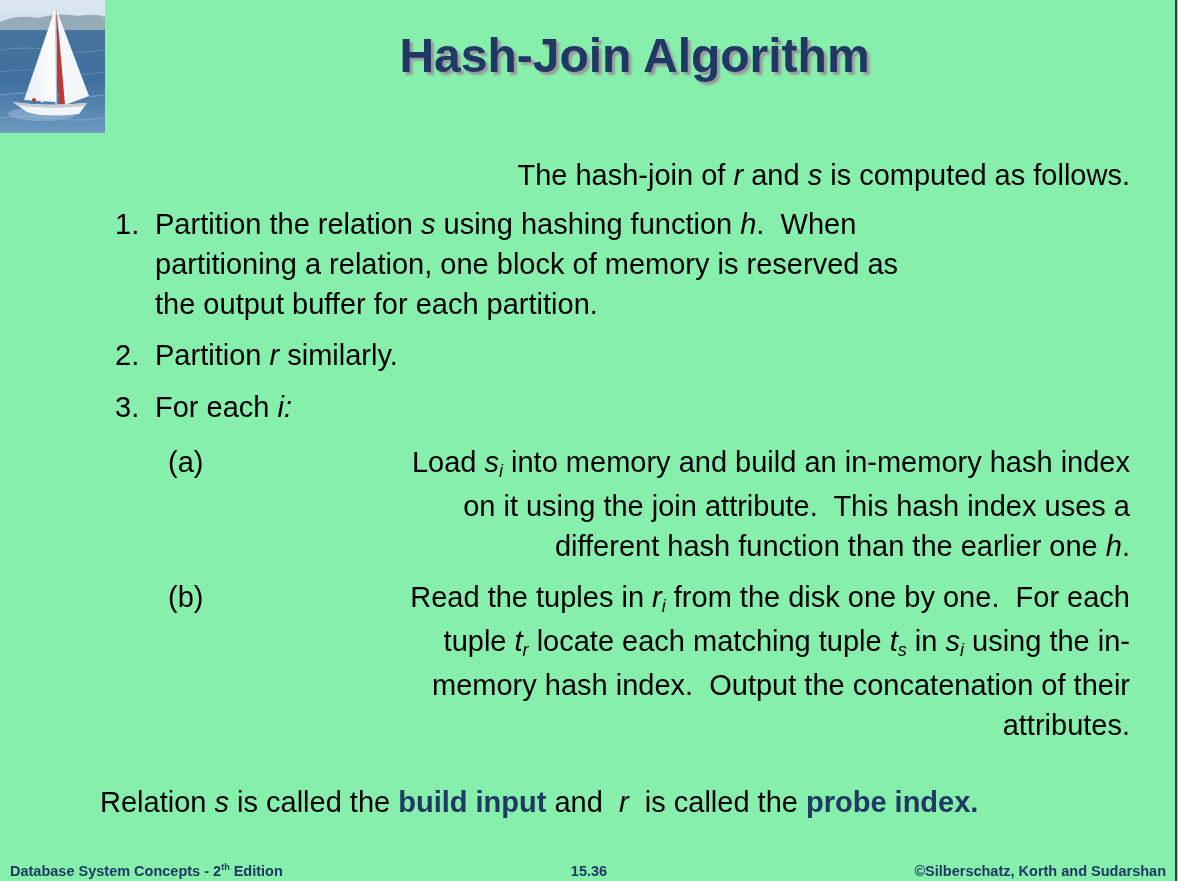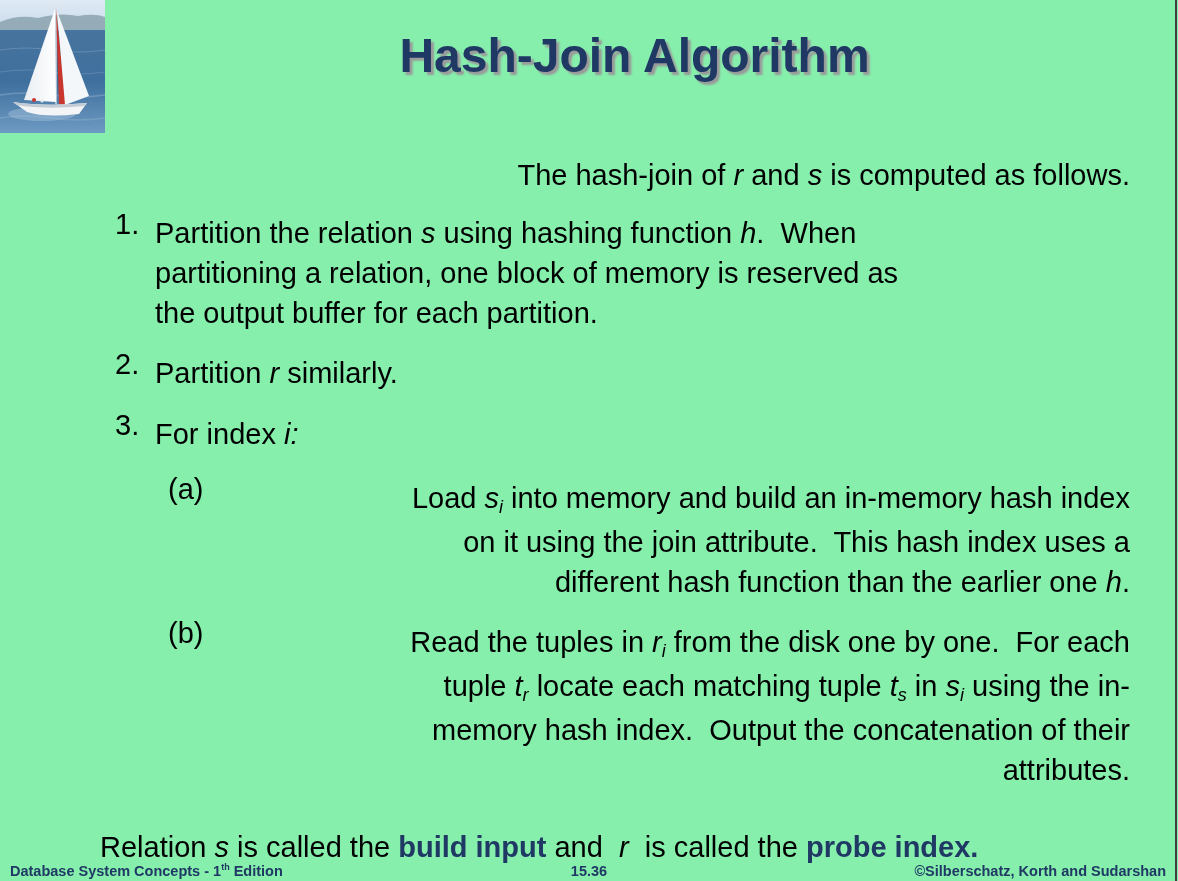--- a/index.html
+++ b/index.html
@@ -28,21 +28,21 @@
     color:#1f3864;
     letter-spacing:0px;
     text-shadow:3px 3px 2px #9a9a9a;
     white-space:nowrap;
   }
   
   .content {
     position:absolute; top:155px; left:0; width:1130px;
     font-size:29px; line-height:40px;
   }
-  .runs { white-space:pre-wrap;margin-top:9px; }
+  .runs { white-space:pre-wrap; }
   .intro   { margin:0 0 0 86px;text-align:right; }
   .oli     { display:flex; margin-left:115px; }
   .oli .num { flex:0 0 40px; }
   .oli .txt { flex:1 1 auto; }
   .item1 { margin-top:9px; }
   .item2 { margin-top:11px; }
   .item3 { margin-top:12px; }
   .subli   { display:flex; margin-left:168px; }
   .subli .num { flex:0 0 45px; }
   .subli .txt { flex:1 1 auto;text-align:right; }
@@ -116,21 +116,21 @@
 the output buffer for each partition.</span></span>
     </div>
 
     <div class="oli item2">
       <span class="num">2.</span>
       <span class="txt runs"><span>Partition </span><span class="it">r</span><span> similarly.</span></span>
     </div>
 
     <div class="oli item3">
       <span class="num">3.</span>
-      <span class="txt runs"><span>For index </span><span class="it">i:</span></span>
+      <span class="txt runs"><span>For each </span><span class="it">i:</span></span>
     </div>
 
     <div class="subli suba">
       <span class="num">(a)</span>
       <span class="txt runs"><span>Load </span><span class="it">s</span><span class="sub">i</span><span> into memory and build an in-memory hash index
 on it using the join attribute.  This hash index uses a
 different hash function than the earlier one </span><span class="it">h</span><span>.</span></span>
     </div>
 
     <div class="subli subb">
@@ -139,19 +139,19 @@
 tuple </span><span class="it">t</span><span class="sub">r</span><span> locate each matching tuple </span><span class="it">t</span><span class="sub">s</span><span> in </span><span class="it">s</span><span class="sub">i</span><span> using the in-
 memory hash index.  Output the concatenation of their
 attributes.</span></span>
     </div>
 
     <p class="closing runs"><span>Relation </span><span class="it">s</span><span> is called the </span><span class="bluebold">build input</span><span> and  </span><span class="it">r</span><span>  is called the </span><span class="bluebold">probe index</span><span class="bluebold">.</span></p>
 
   </div>
 
   <div class="footer">
-    <span class="footer-left runs"><span>Database System Concepts - 1</span><span class="sup">th</span><span> Edition</span></span>
+    <span class="footer-left runs"><span>Database System Concepts - 2</span><span class="sup">th</span><span> Edition</span></span>
     <span class="footer-center">15.36</span>
     <span class="footer-right">©Silberschatz, Korth and Sudarshan</span>
   </div>
 
   <div class="edge-line"></div>
 </div>
 
 </body></html>

